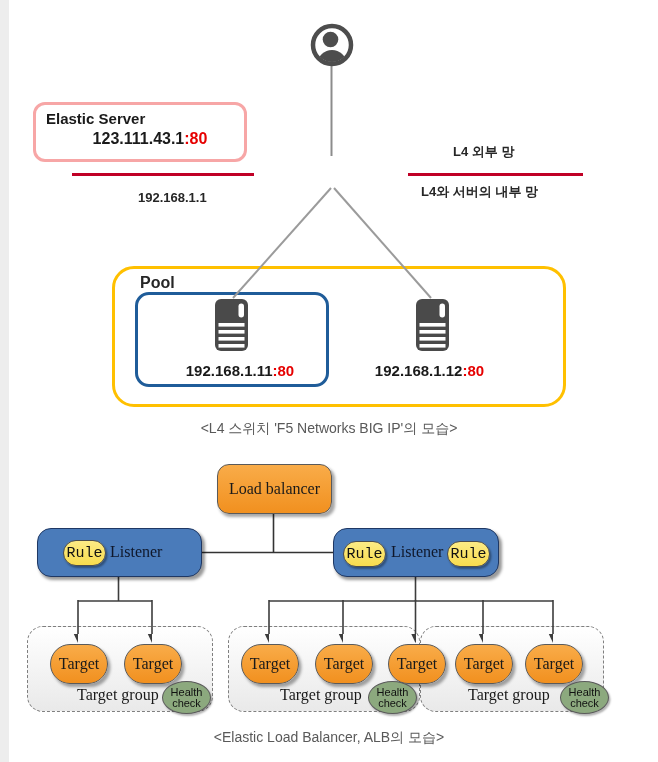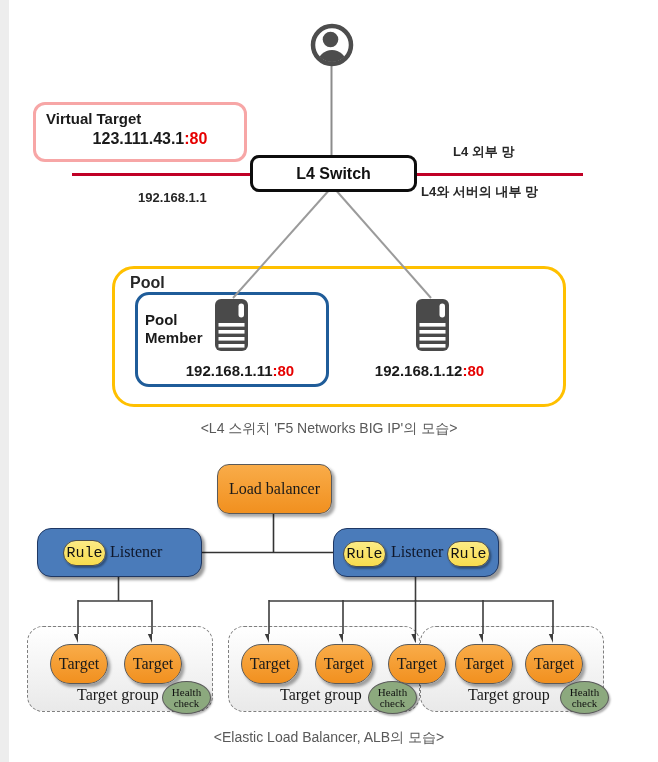--- a/index.html
+++ b/index.html
@@ -17,21 +17,21 @@
   #vs-box{left:33px;top:102px;width:208px;height:54px;background:#fff;border:3px solid #F7A6A6;border-radius:12px;z-index:2;}
   #vs-title{margin:5px 0 0 10px;font-weight:bold;font-size:15px;color:#1a1a1a;}
   #vs-ip-row{margin-top:3px;text-align:center;font-weight:bold;font-size:16px;color:#1a1a1a;padding-left:20px;}
   .port-red{color:#E60000;}
   #l4-switch{left:250px;top:155px;width:161px;height:31px;background:#fff;border:3px solid #0d0d0d;border-radius:9px;
     z-index:2;display:flex;align-items:center;justify-content:center;font-weight:bold;font-size:16px;color:#111;}
   #ext-label{left:453px;top:143px;}
   #int-label{left:421px;top:183px;}
   #switch-ip{left:138px;top:190px;}
   #pool-box{left:112px;top:266px;width:448px;height:135px;background:#fff;border:3px solid #FFC000;border-radius:22px;z-index:0;}
-  #pool-label{left:130px;top:274px;font-size:16px;z-index:2;}
+  #pool-label{left:140px;top:274px;font-size:16px;z-index:2;}
   #member-box{left:135px;top:292px;width:188px;height:89px;border:3px solid #1F5C99;border-radius:14px;z-index:0;background:transparent;}
   #member-label{left:145px;top:311px;width:76px;font-weight:bold;font-size:15px;line-height:18px;color:#1a1a1a;z-index:2;}
   .server-icon{z-index:2;}
   .ip-label{top:362px;text-align:center;font-weight:bold;font-size:15px;color:#1a1a1a;z-index:2;white-space:nowrap;}
   #ip1{left:148px;width:184px;}
   #ip2{left:352px;width:155px;}
   .caption{left:0;width:658px;text-align:center;color:#595959;font-size:14px;z-index:2;}
   #caption-l4{top:420px;}
   #caption-alb{top:729px;}
   .obox{background:linear-gradient(180deg,#F9AC49 0%,#F1901F 100%);border:1.5px solid #5a5a5a;border-radius:20px;
@@ -47,21 +47,21 @@
   .listener-text{position:absolute;font-family:"Liberation Serif",serif;font-size:16px;color:#0f172a;top:14px;}
   .tgroup{border:1.6px dashed #7f7f7f;border-radius:16px;background:linear-gradient(180deg,#ffffff 0%,#e9e9e9 100%);
     top:626px;height:86px;z-index:0;box-sizing:border-box;}
   #group1{left:27px;width:186px;}
   #group2{left:228px;width:192px;}
   #group3{left:420px;width:184px;}
   .target{top:644px;width:56px;height:38px;}
   .tg-label{top:686px;font-family:Liberation Serif, serif;font-size:16px;color:#1a1a1a;z-index:2;white-space:nowrap;}
   .health{top:681px;width:47px;height:31px;background:#8CA97E;border:1.2px solid #5a5a5a;border-radius:50%;
     box-shadow:1.5px 2px 2px rgba(0,0,0,0.3);z-index:3;display:flex;align-items:center;justify-content:center;text-align:center;
-    font-family:Liberation Serif, serif;font-size:11px;line-height:10.5px;color:#111;word-spacing:100px;}
+    font-family:Liberation Sans, sans-serif;font-size:11px;line-height:10.5px;color:#111;word-spacing:100px;}
 </style>
 </head>
 <body>
 
 <div id="stage">
 
   <div class="abs" id="left-strip"></div>
 
   <svg class="abs" id="wires" viewBox="0 0 658 762">
     <defs>
@@ -102,34 +102,32 @@
         </clipPath>
       </defs>
     <circle cx="23" cy="23" r="19" fill="none" stroke="#4d4d4d" stroke-width="4.5"></circle>
     <g clip-path="url(#pc)">
       <circle cx="21.5" cy="17.5" r="7.8" fill="#4d4d4d"></circle>
       <ellipse cx="23" cy="41" rx="14" ry="13" fill="#4d4d4d"></ellipse>
     </g>
   </svg>
 
   <div class="abs" id="vs-box">
-    <div id="vs-title">Virtual Target</div>
+    <div id="vs-title">Elastic Server</div>
     <div id="vs-ip-row"><span>123.111.43.1</span><span class="port-red">:80</span></div>
   </div>
 
-  <div class="abs" id="l4-switch">L4 Switch</div>
 
   <div class="abs kbold" id="ext-label">L4 외부 망</div>
   <div class="abs kbold" id="int-label">L4와 서버의 내부 망</div>
   <div class="abs kbold" id="switch-ip">192.168.1.1</div>
 
   <div class="abs" id="pool-box"></div>
   <div class="abs kbold" id="pool-label">Pool</div>
   <div class="abs" id="member-box"></div>
-  <div class="abs" id="member-label">Pool Member</div>
 
   <svg class="abs server-icon" style="left:215px;top:299px;" width="33" height="52" viewBox="0 0 33 52">
     <rect x="0" y="0" width="33" height="52" rx="6" fill="#4a4a4a"></rect>
     <rect x="23.5" y="4.5" width="5.5" height="14" rx="2.75" fill="#fff"></rect>
     <rect x="3.5" y="24" width="26" height="3.6" fill="#fff"></rect>
     <rect x="3.5" y="31" width="26" height="3.6" fill="#fff"></rect>
     <rect x="3.5" y="38" width="26" height="3.6" fill="#fff"></rect>
     <rect x="3.5" y="45" width="26" height="3.6" fill="#fff"></rect>
   </svg>
   <svg class="abs server-icon" style="left:416px;top:299px;" width="33" height="52" viewBox="0 0 33 52">

